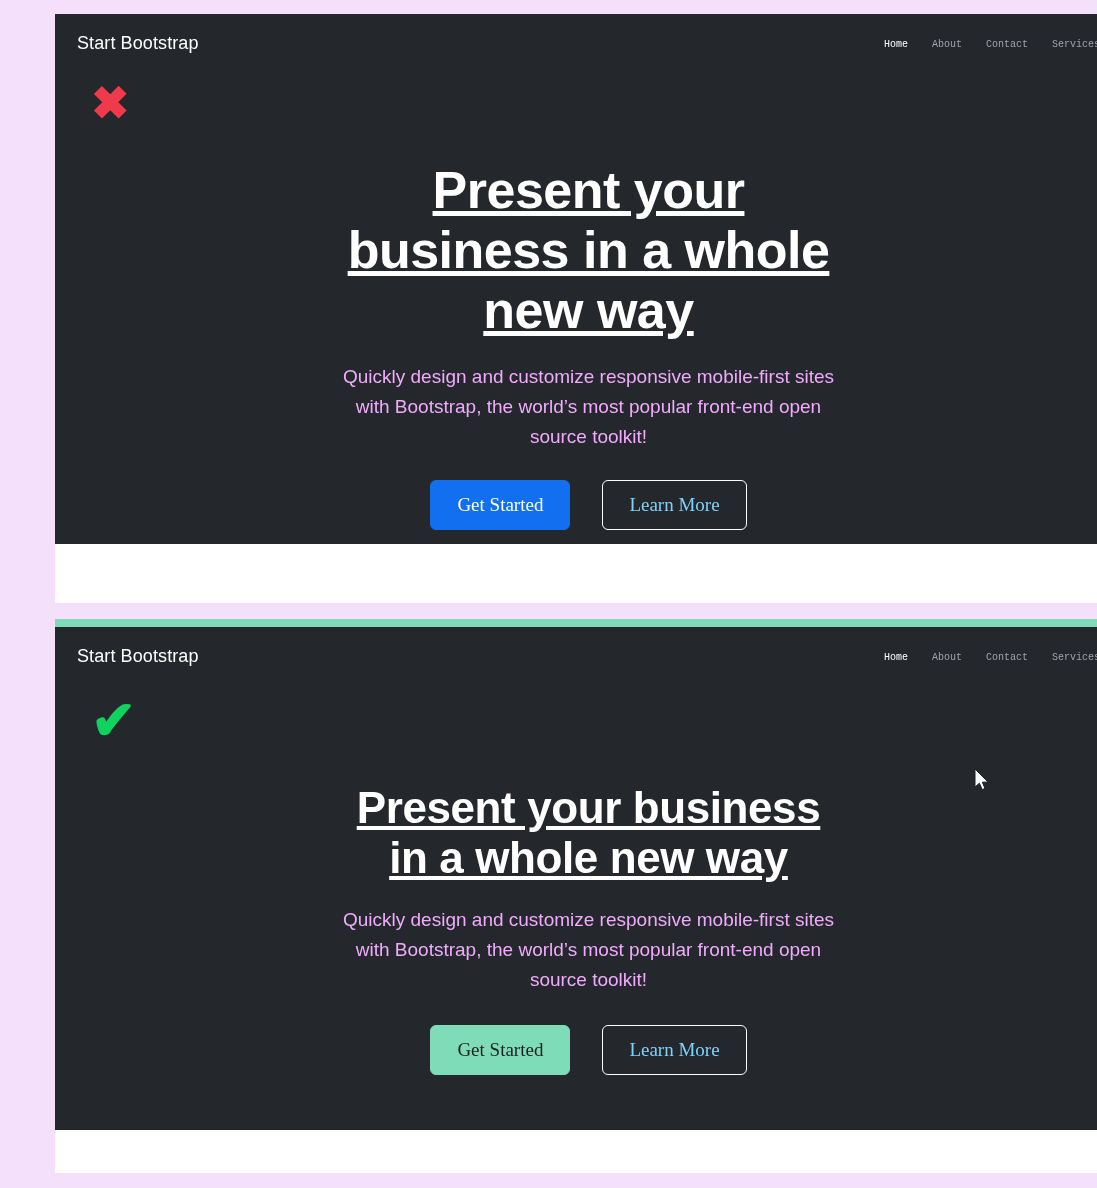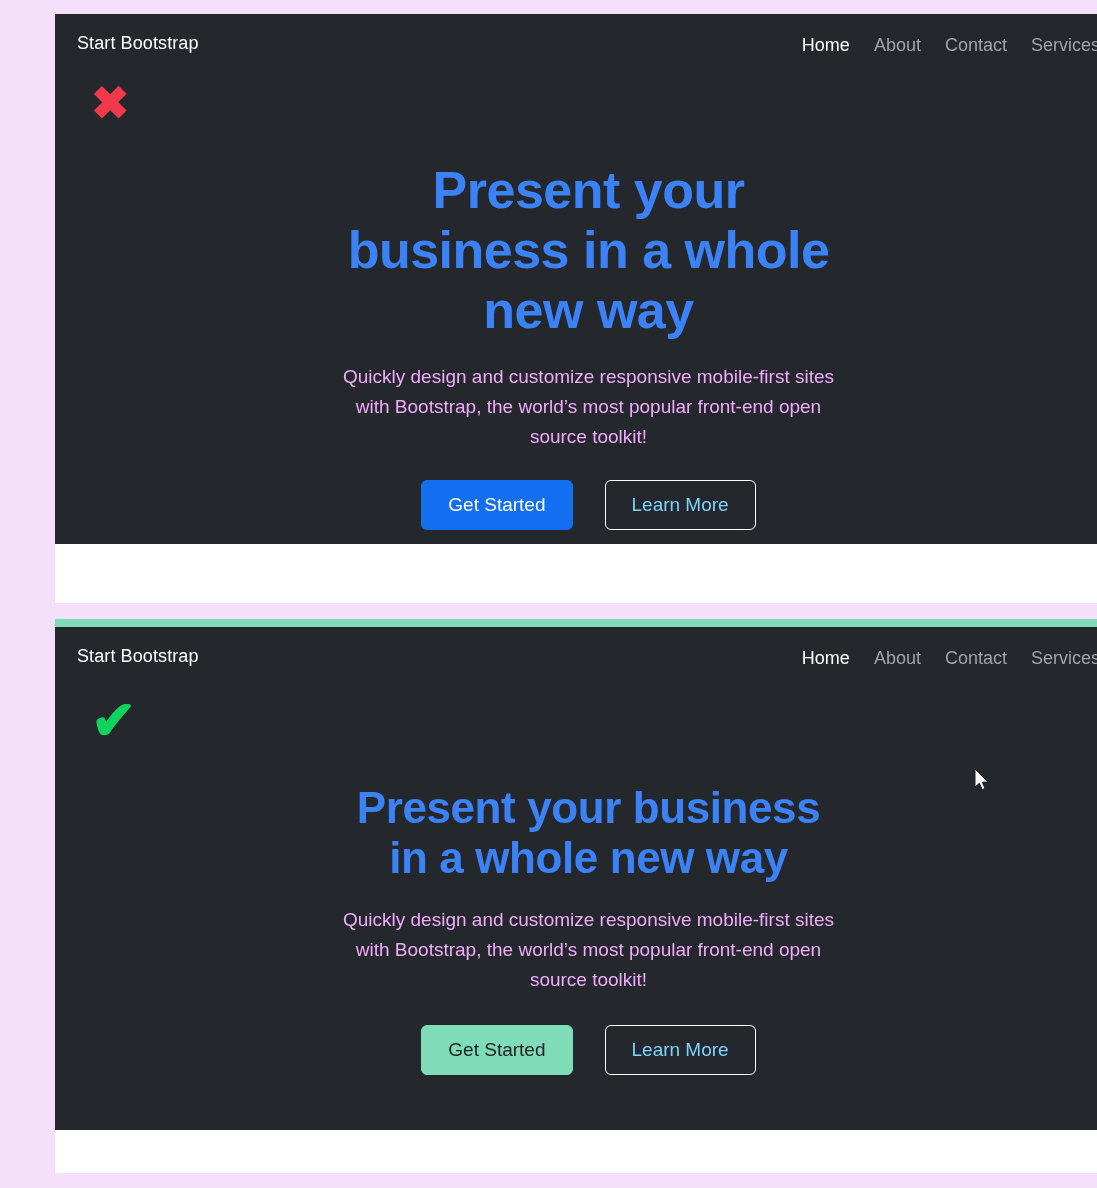--- a/index.html
+++ b/index.html
@@ -59,25 +59,26 @@
     white-space: nowrap;
   }
   .nav-links {
     display: flex;
     align-items: center;
     gap: 24px;
     padding-top: 5px;
   }
   .nav-link {
     color: #a0a4ab;
-    font-size: 18px;
+    font-size: 10px;
     line-height: 20px;
     text-decoration: none;
     white-space: nowrap;
     cursor: pointer;
+    font-family: Liberation Mono, monospace;
   }
   .nav-link.active { color: #ffffff; }
 
   
   .status-mark {
     position: absolute;
     left: 36px;
     font-size: 46px;
     line-height: 46px;
     font-weight: bold;
@@ -89,22 +90,23 @@
   
   .hero-body {
     text-align: center;
     color: #ffffff;
   }
   .panel-a .hero-body { padding-top: 104px; }
   .panel-b .hero-body { padding-top: 114px; }
 
   .hero-title {
     font-weight: bold;
-    color: #3b82f6;
+    color: #ffffff;
     margin: 0 auto;
+    text-decoration: underline;
   }
   .panel-a .hero-title {
     font-size: 52px;
     line-height: 60px;
     max-width: 530px;
     letter-spacing: -0.5px;
   }
   .panel-b .hero-title {
     font-size: 44px;
     line-height: 50px;
@@ -131,21 +133,21 @@
 
   .hero-actions {
     display: flex;
     justify-content: center;
     gap: 32px;
   }
   .panel-a .hero-actions { margin-top: 28px; }
   .panel-b .hero-actions { margin-top: 30px; }
 
   .btn {
-    font-family: Liberation Sans, sans-serif;
+    font-family: Liberation Serif, serif;
     font-size: 19px;
     line-height: 22px;
     padding: 13px 26px;
     border-radius: 6px;
     border: 1px solid transparent;
     cursor: pointer;
     white-space: nowrap;
   }
   .btn-primary-blue {
     background: #1270f0;

